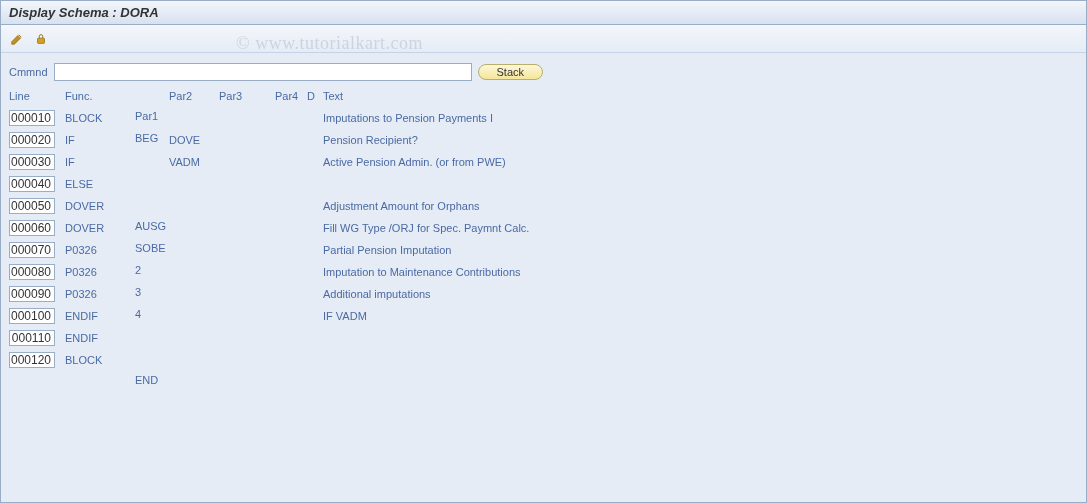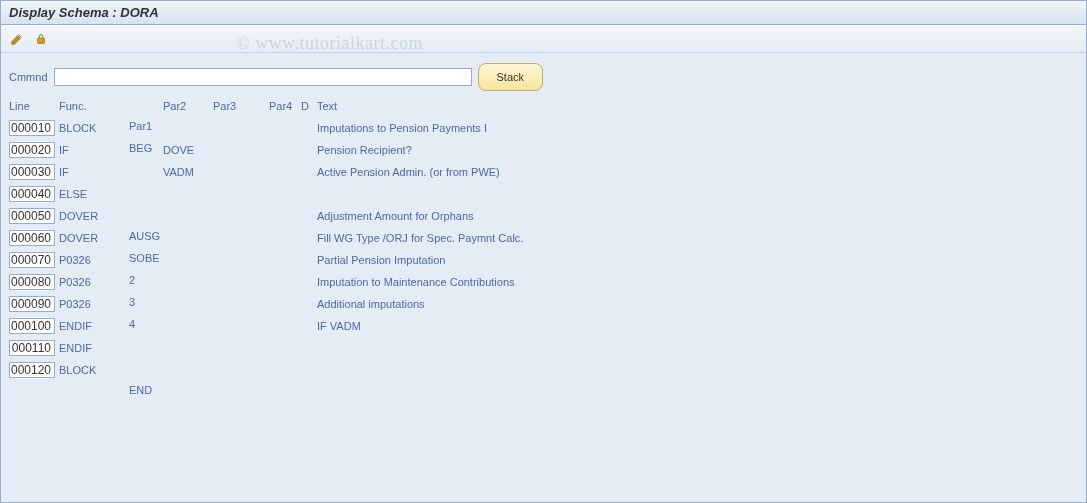--- a/index.html
+++ b/index.html
@@ -54,38 +54,38 @@
     .cmd-label { color: #4a6aa5; margin-right: 2px; }
     .cmd-input {
       height: 18px;
       width: 418px;
       border: 1px solid #9aadc7;
       background: #fff;
       font-size: 11px;
       padding: 0 2px;
     }
     .stack-btn {
-      height: 28px;
+      height: 16px;
       padding: 0 18px;
       background: linear-gradient(#fdf6d9, #f5e69a);
       border: 1px solid #b8af68;
       border-radius: 8px;
       cursor: pointer;
       font-size: 11px;
       color: #333;
       margin-left: 2px;
     }
     .grid-header, .grid-row {
       display: flex;
       align-items: center;
       height: 22px;
     }
     .grid-header { color: #4a6aa5; }
     .col-line { width: 50px; padding-right:4px; }
-    .col-func { width: 70px; color: #4a6aa5; }
+    .col-func { width: 70px; color: #4a6aa5; margin-left: 6px; }
     .col-p1   { width: 34px; color: #4a6aa5; margin-top: 39px; }
     .col-p2   { width: 50px; color: #4a6aa5; }
     .col-p3   { width: 56px; color: #4a6aa5; }
     .col-p4   { width: 32px; color: #4a6aa5; }
     .col-d    { width: 14px; color: #4a6aa5; }
     .col-text { flex: 1; color: #4a6aa5; padding-left: 2px;}
     .line-box {
       width: 46px;
       height: 16px;
       border: 1px solid #9aadc7;

